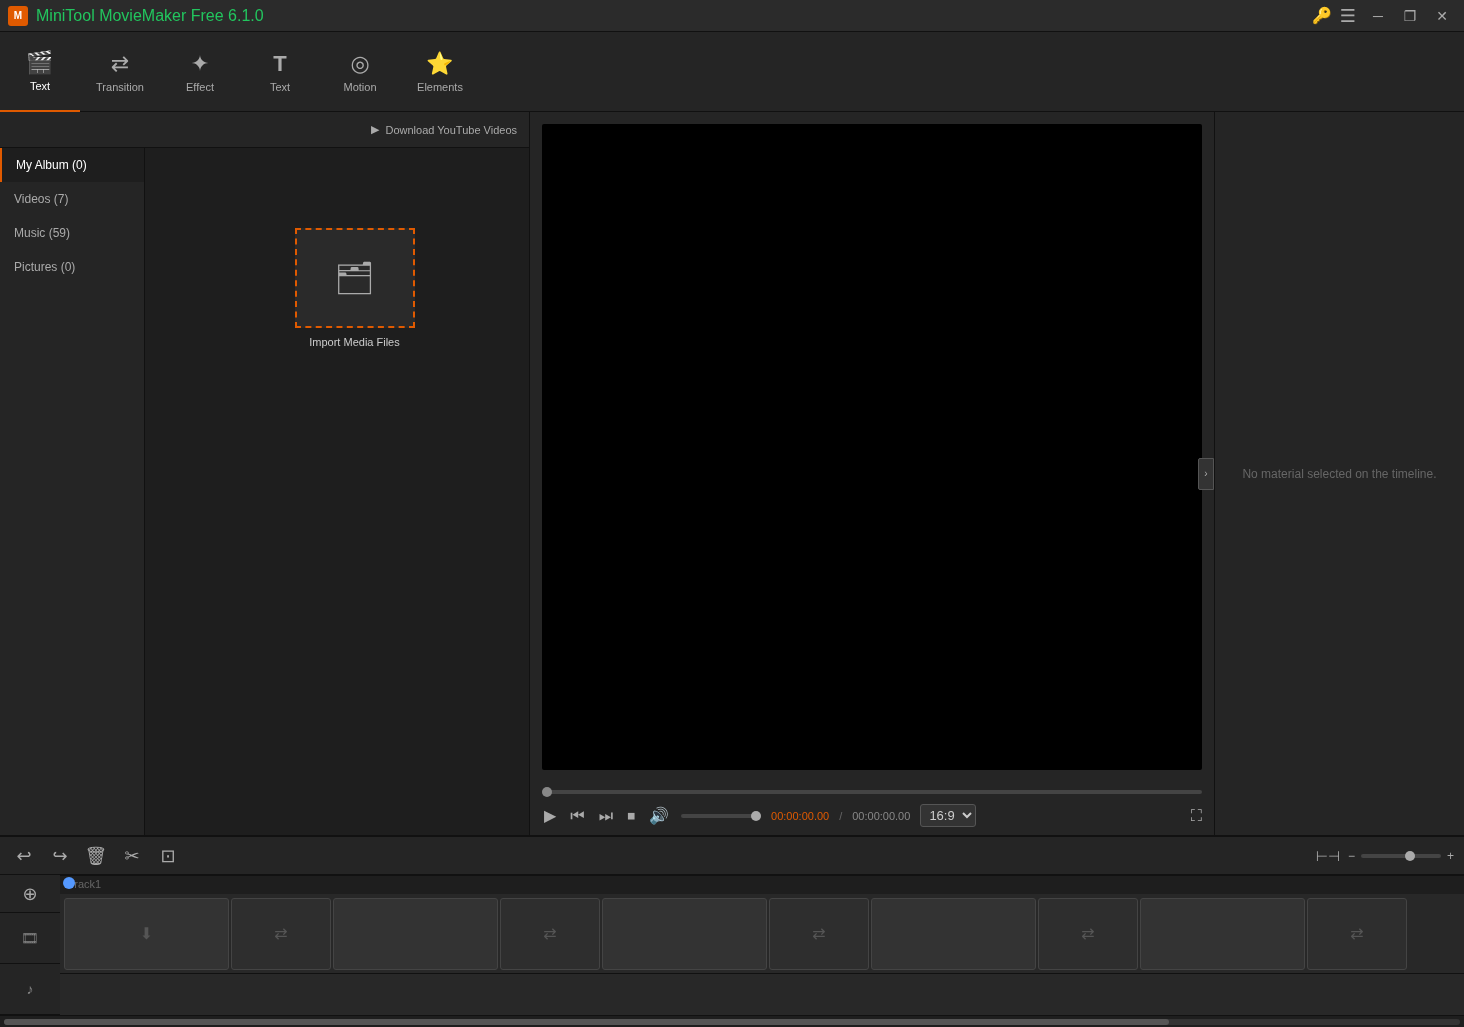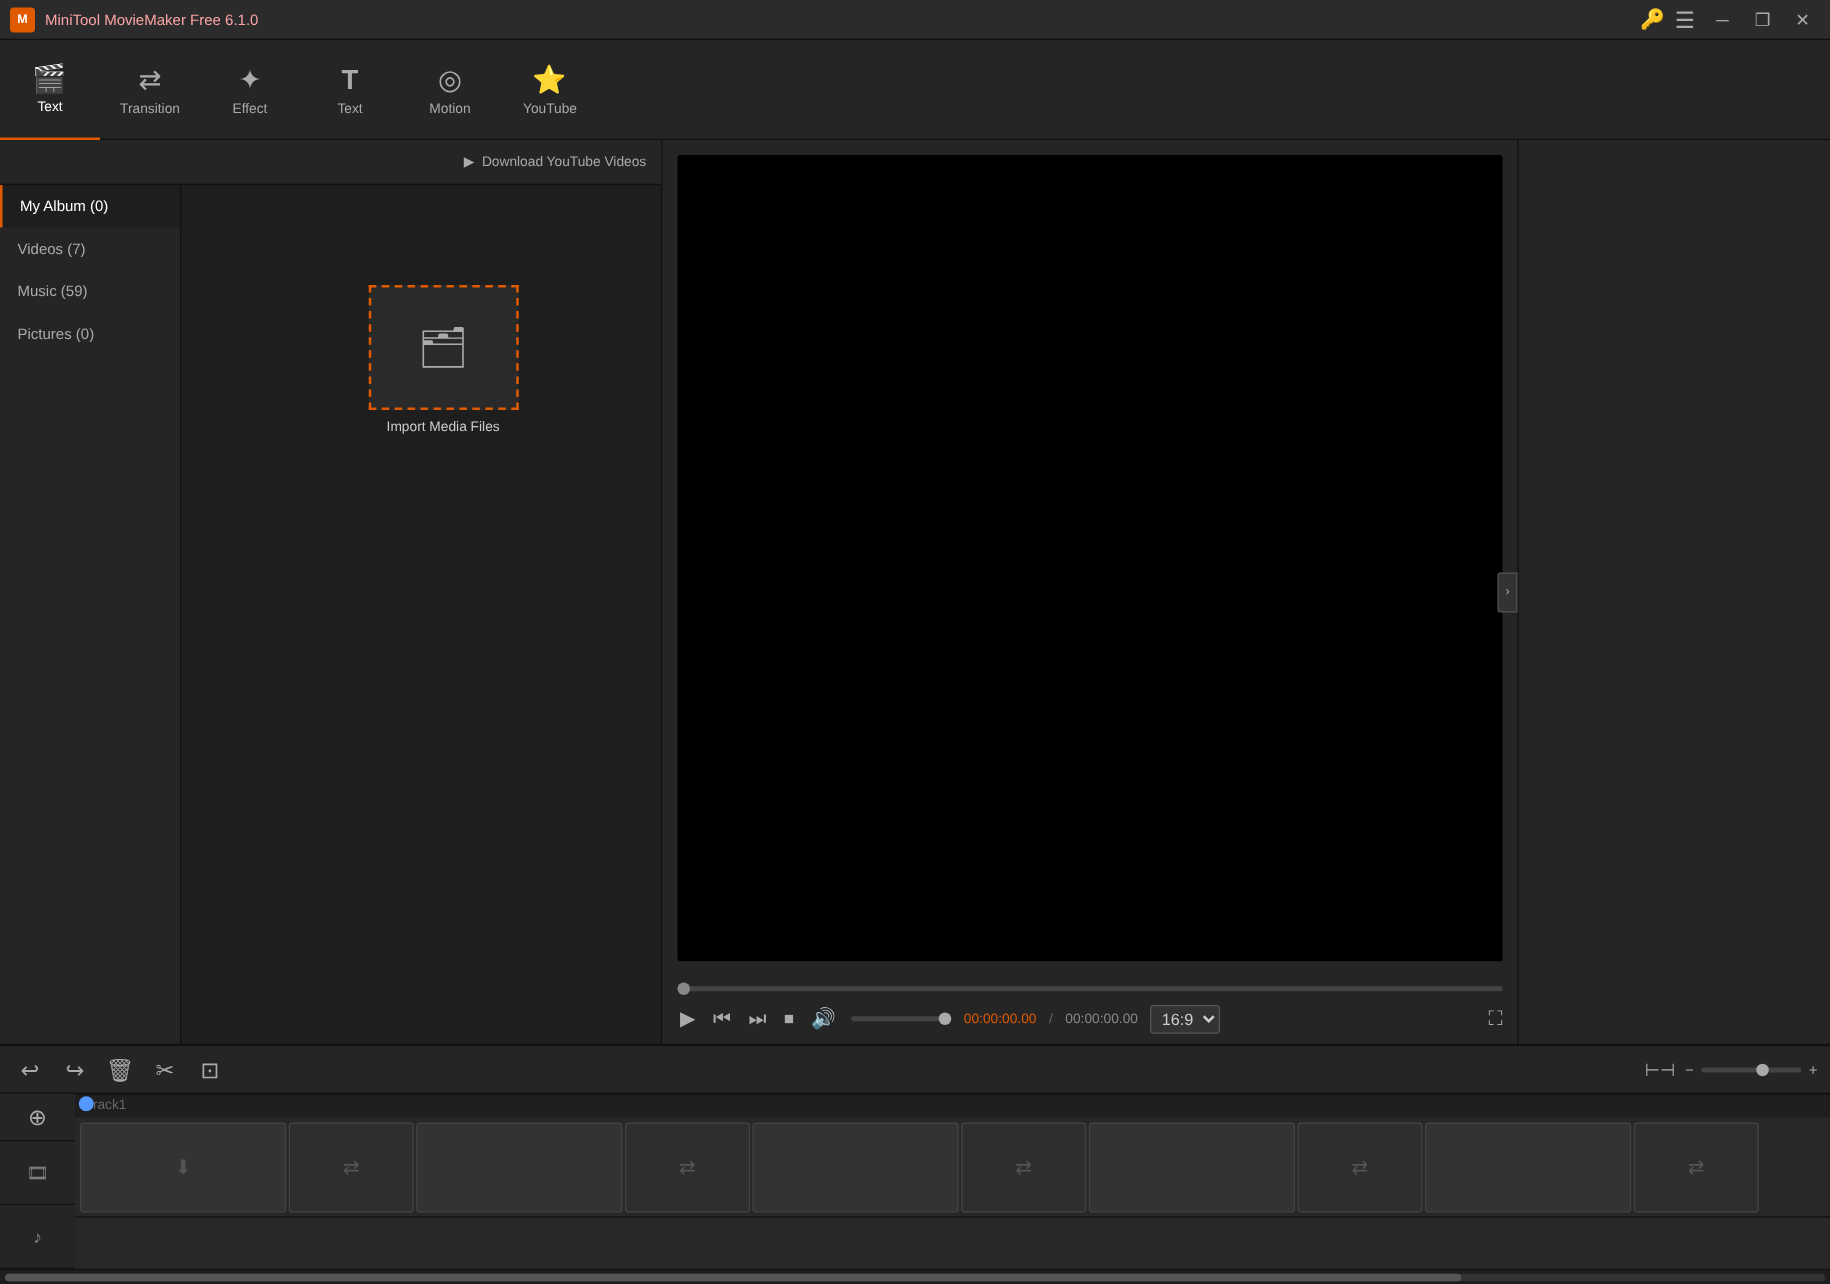--- a/index.html
+++ b/index.html
@@ -29,22 +29,22 @@
       border-radius: 3px;
       margin-right: 8px;
       display: flex;
       align-items: center;
       justify-content: center;
       font-size: 10px;
       color: white;
       font-weight: bold;
     }
     #titlebar .title-text {
-      font-size: 12px;
-      color: #fca5a5;
+      font-size: 16px;
+      color: #22c55e;
       flex: 1;
     }
     #titlebar .title-controls {
       display: flex;
       gap: 4px;
     }
     #titlebar .title-controls button {
       background: none;
       border: none;
       color: #aaa;
@@ -566,21 +566,21 @@
   <div class="toolbar-item">
     <span class="t-icon" style="font-style:normal; font-weight:bold;">T</span>
     <span>Text</span>
   </div>
   <div class="toolbar-item">
     <span class="t-icon">◎</span>
     <span>Motion</span>
   </div>
   <div class="toolbar-item">
     <span class="t-icon">⭐</span>
-    <span>YouTube</span>
+    <span>Elements</span>
   </div>
 </div>
 
 <div id="content-area">
 
   <div id="left-panel">
 
     <div id="top-bar-left">
       <div class="download-btn">
         <span>▶</span>
@@ -639,20 +639,21 @@
           <option>4:3</option>
           <option>1:1</option>
         </select>
         <span class="fullscreen-btn">⛶</span>
       </div>
     </div>
   </div>
 
   <div id="props-panel" style="position:relative;">
     <div class="props-collapse-btn">›</div>
+    <span class="no-material-text">No material selected on the timeline.</span>
   </div>
 
 </div>
 
 <div id="timeline">
 
   <div id="timeline-toolbar">
     <button class="tl-btn" style="font-size:18px;">↩</button>
     <button class="tl-btn" style="font-size:18px;">↪</button>
     <button class="tl-btn" style="font-size:18px;">🗑</button>

